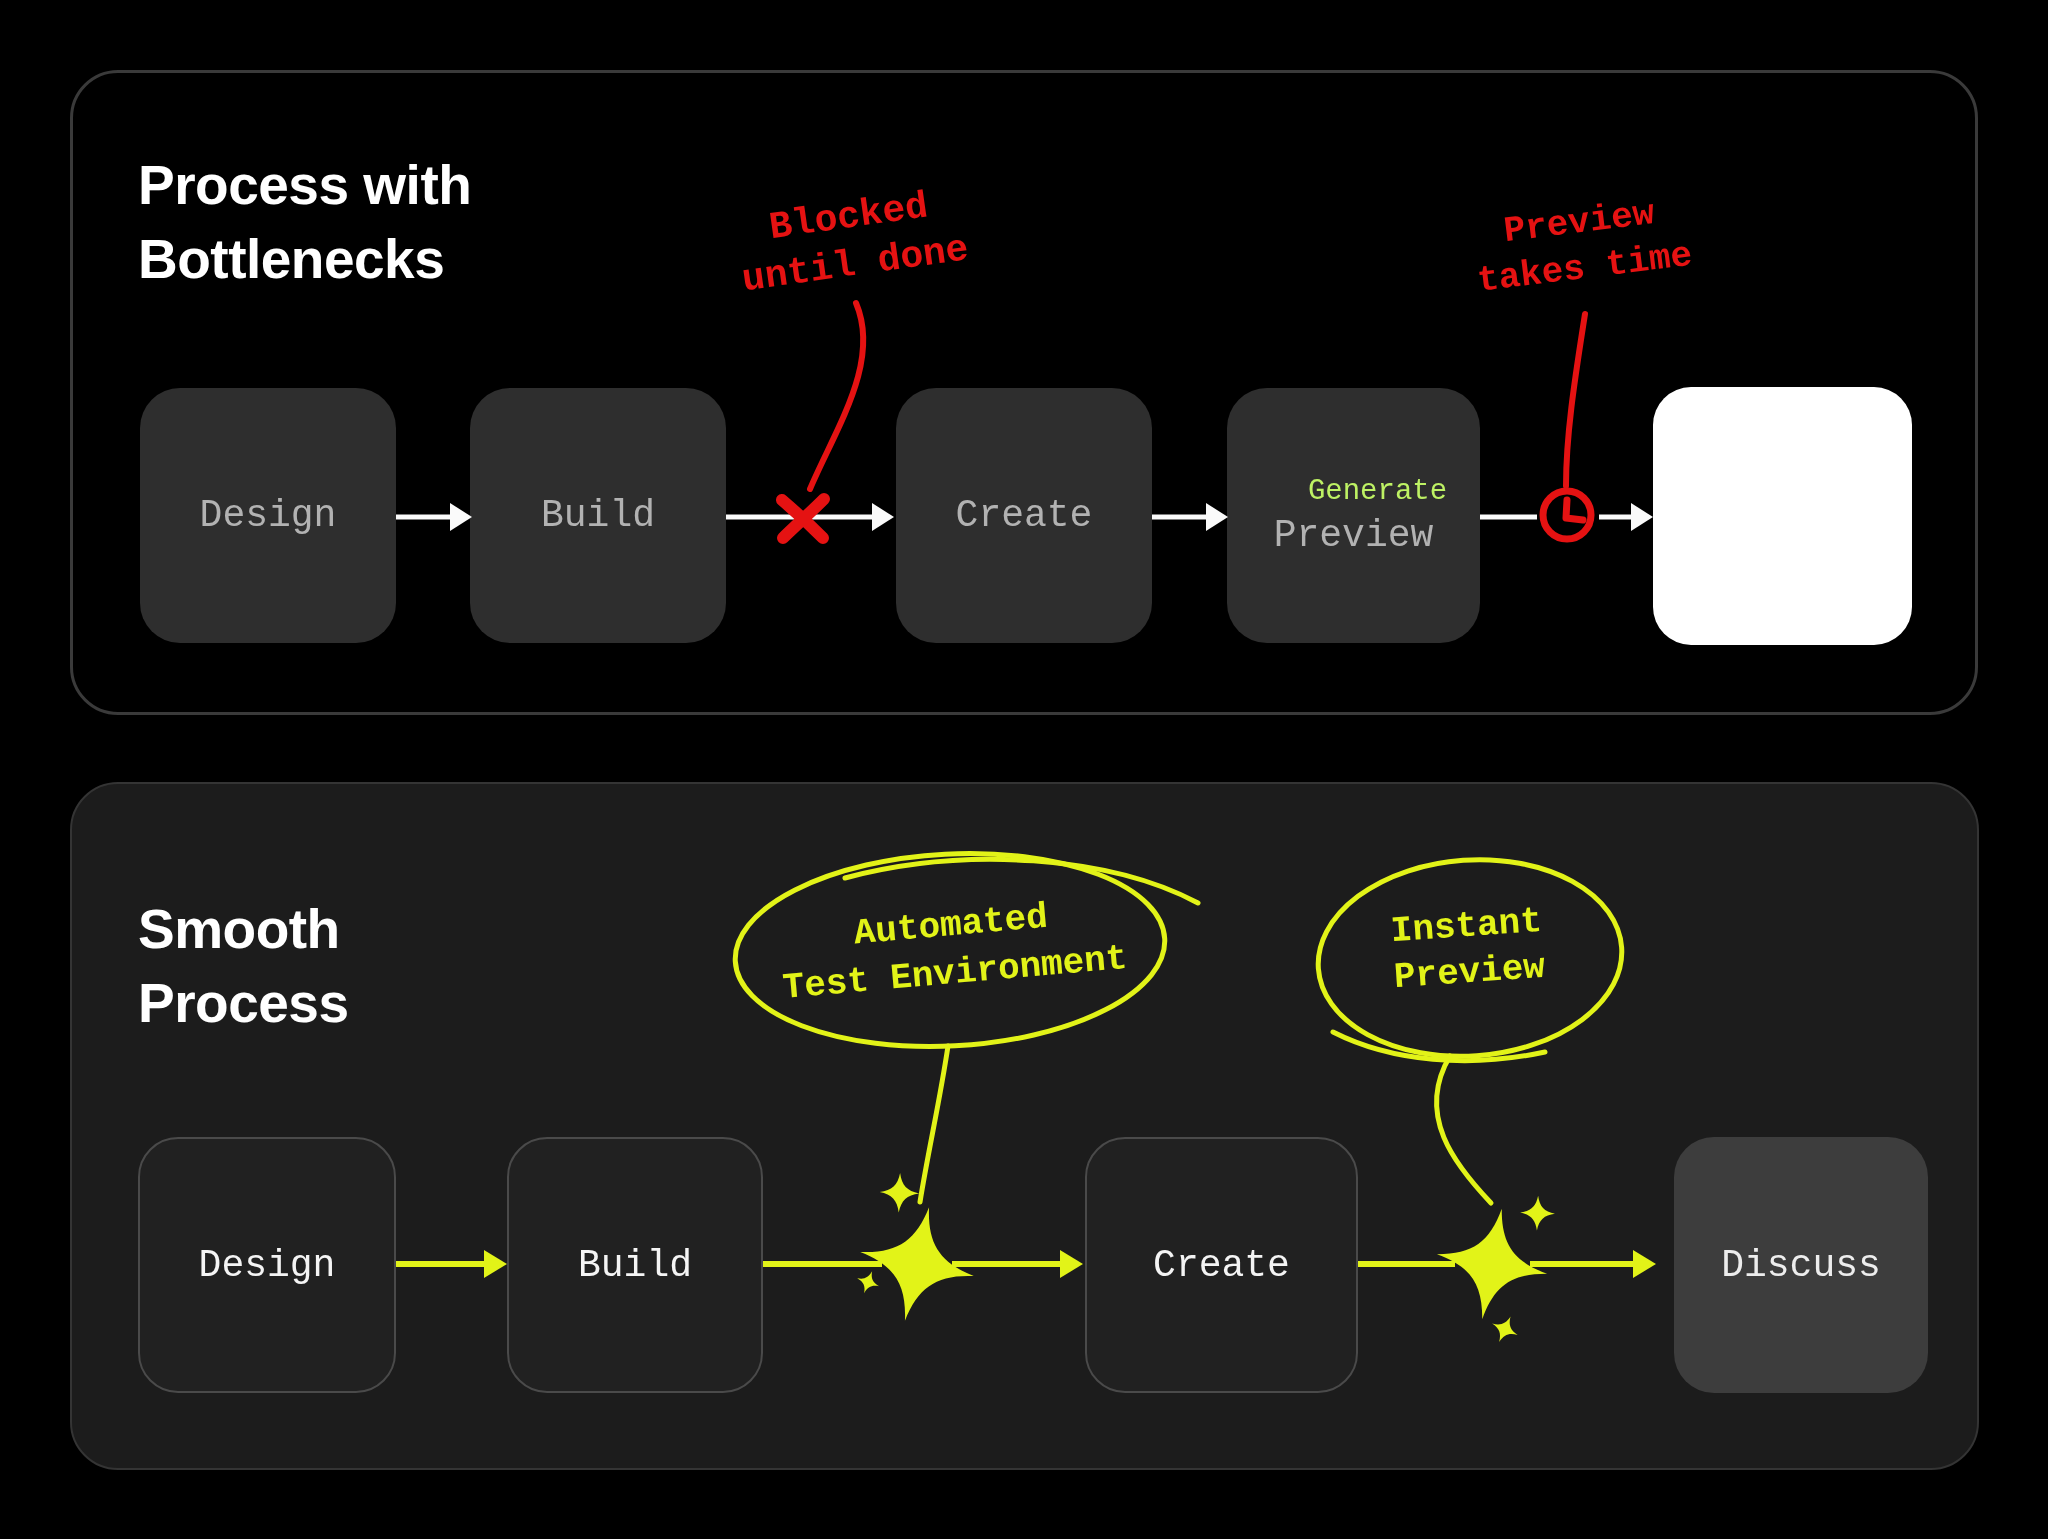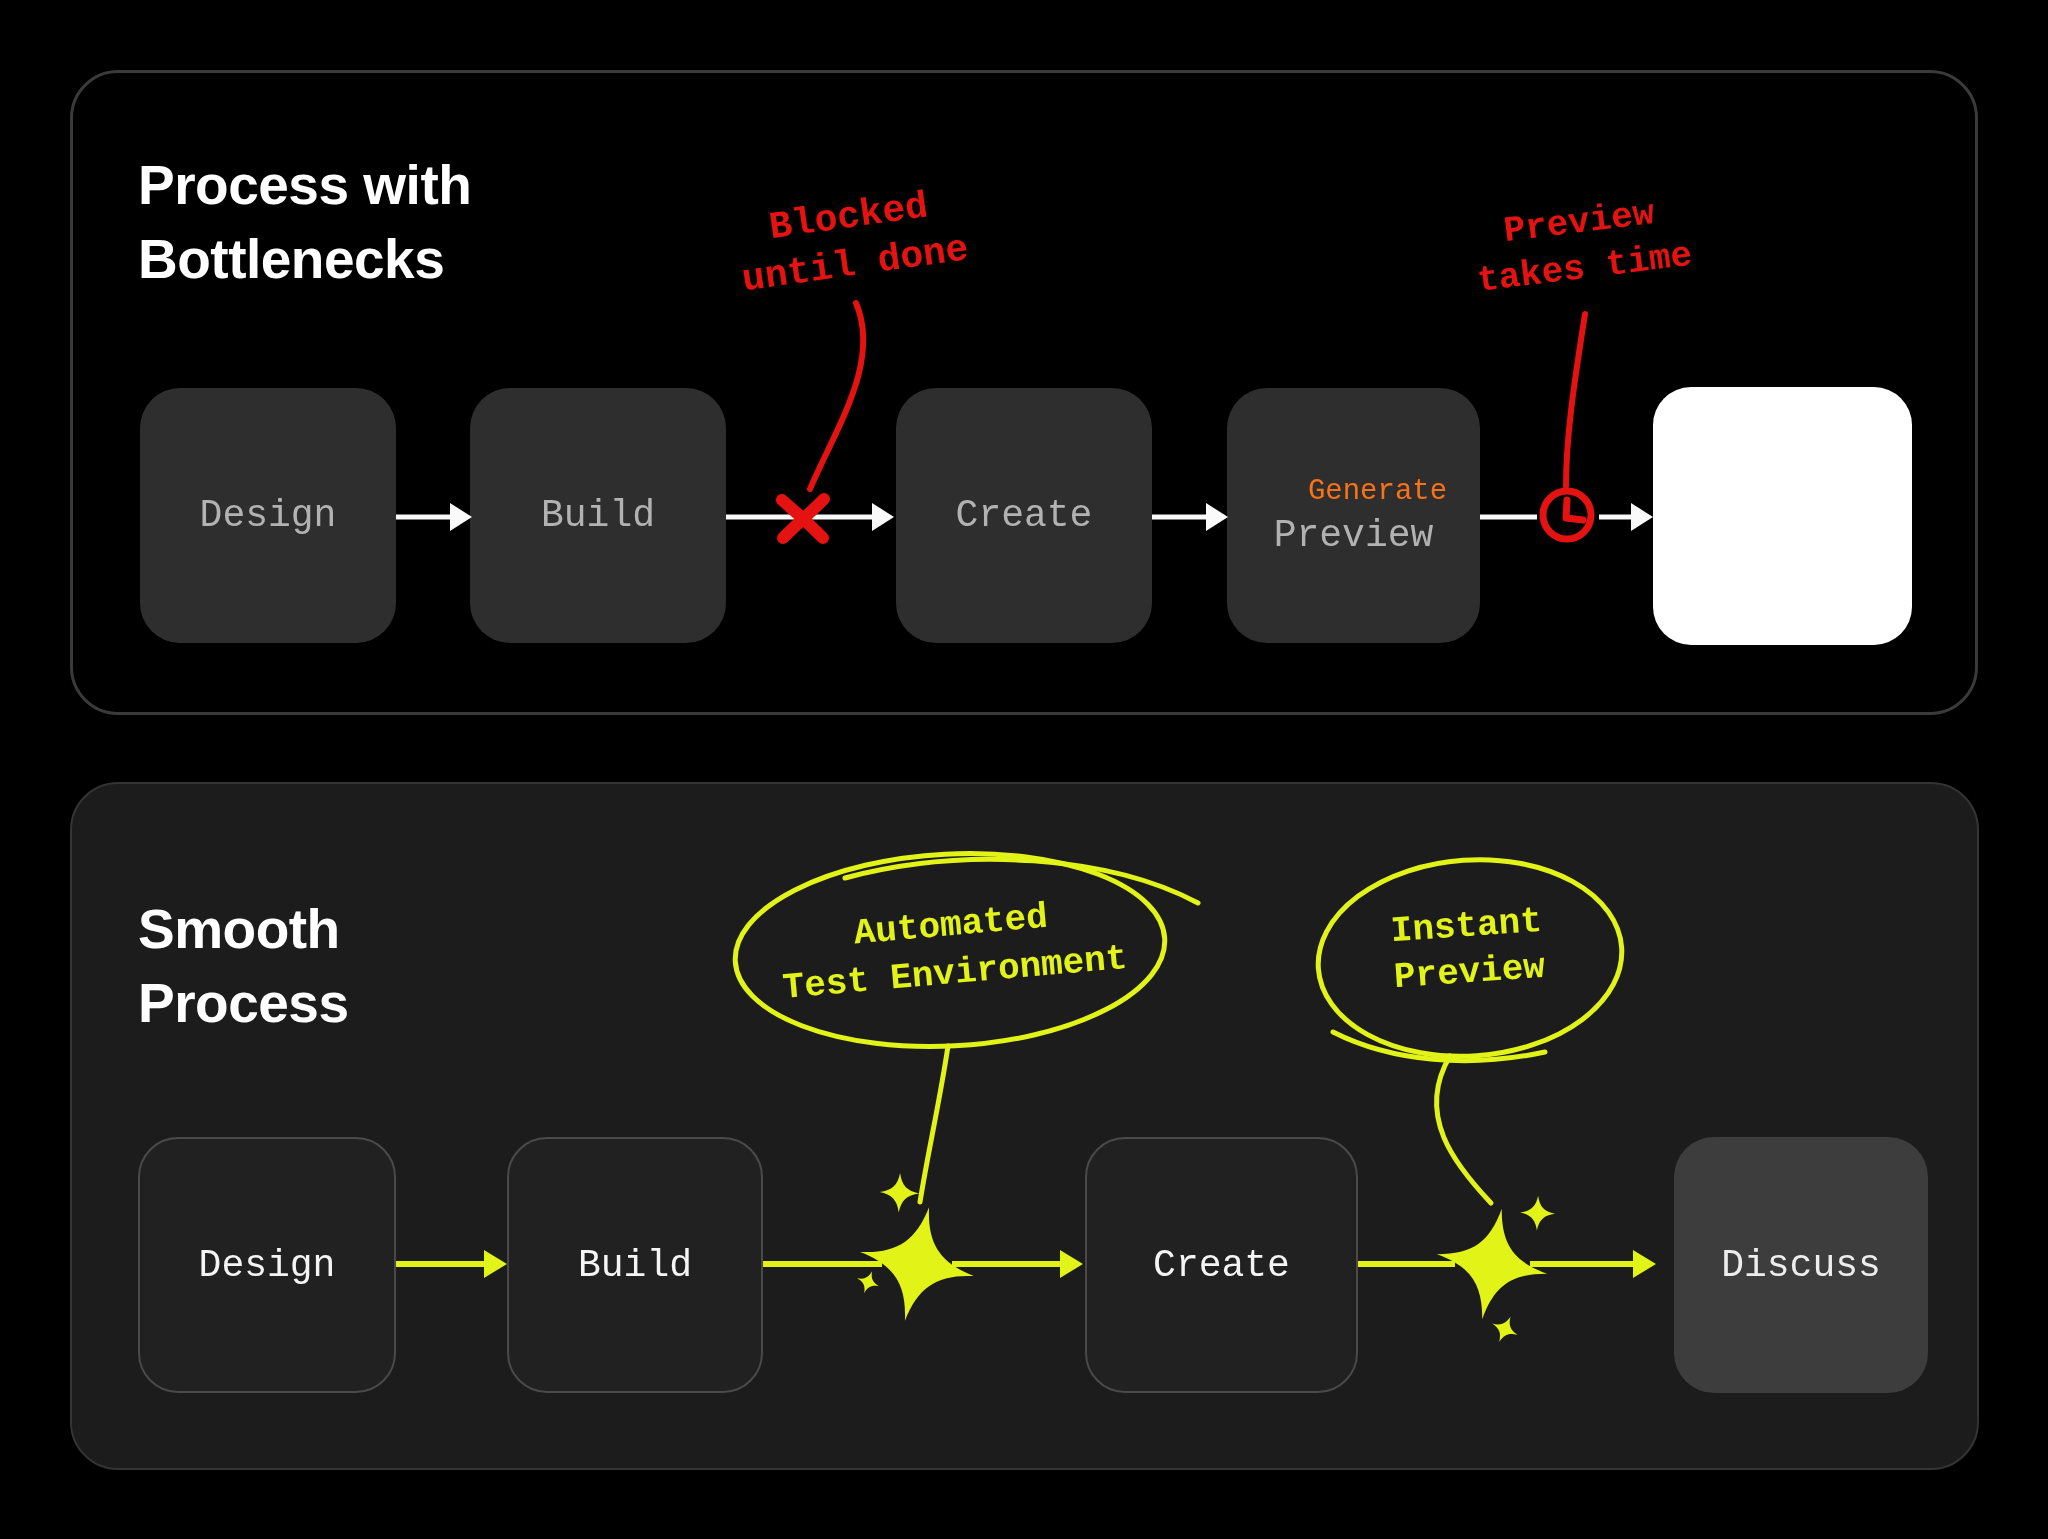--- a/index.html
+++ b/index.html
@@ -23,21 +23,21 @@
   .t1{left:138px;top:148px;} .t2{left:138px;top:892px;}
   .node{position:absolute;display:flex;flex-direction:column;align-items:center;justify-content:center;
         border-radius:40px;box-sizing:border-box;
         font-family:"Liberation Mono","DejaVu Sans Mono",monospace;font-size:38px;}
   .node-dark{background:var(--box-dark);color:var(--box-label-muted);}
   .node-outline{background:var(--box-outline-bg);border:2px solid var(--box-outline-border);
         color:var(--box-outline-label);}
   .node-light{background:var(--box-light);color:var(--box-light-label);}
   .node-white{background:#ffffff;border-radius:38px;}
   .row-top{top:388px;height:255px;} .row-bottom{top:1137px;height:256px;}
-  .lbl-small{font-size:29px;color:#f97316;line-height:40px;margin-left:48px;}
+  .lbl-small{font-size:29px;color:#bef264;line-height:40px;margin-left:48px;}
   .lbl-main{line-height:48px;}
   .overlay{position:absolute;left:0;top:0;width:2048px;height:1539px;pointer-events:none;}
   .annotation{position:absolute;white-space:pre-line;text-align:center;font-weight:bold;
         font-family:"Liberation Mono","DejaVu Sans Mono",monospace;}
   .ann-red{color:var(--red);}
   .ann-yellow{color:var(--yellow);}
   .ann-blocked{left:722px;top:193px;width:260px;font-size:38px;line-height:48px;transform:rotate(-8deg);}
   .ann-takes-time{left:1452px;top:200px;width:260px;font-size:36px;line-height:46px;transform:rotate(-7deg);}
   .ann-auto{left:753px;top:902px;width:400px;font-size:36px;line-height:48px;transform:rotate(-5deg);}
   .ann-instant{left:1338px;top:904px;width:260px;font-size:36px;line-height:46px;transform:rotate(-4deg);}

